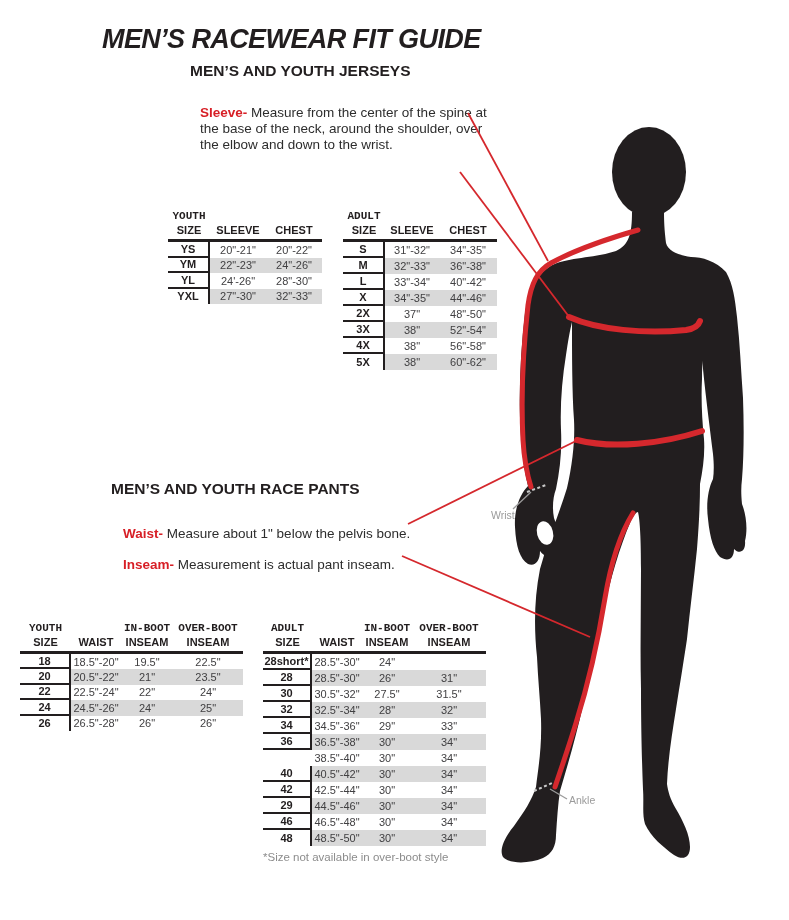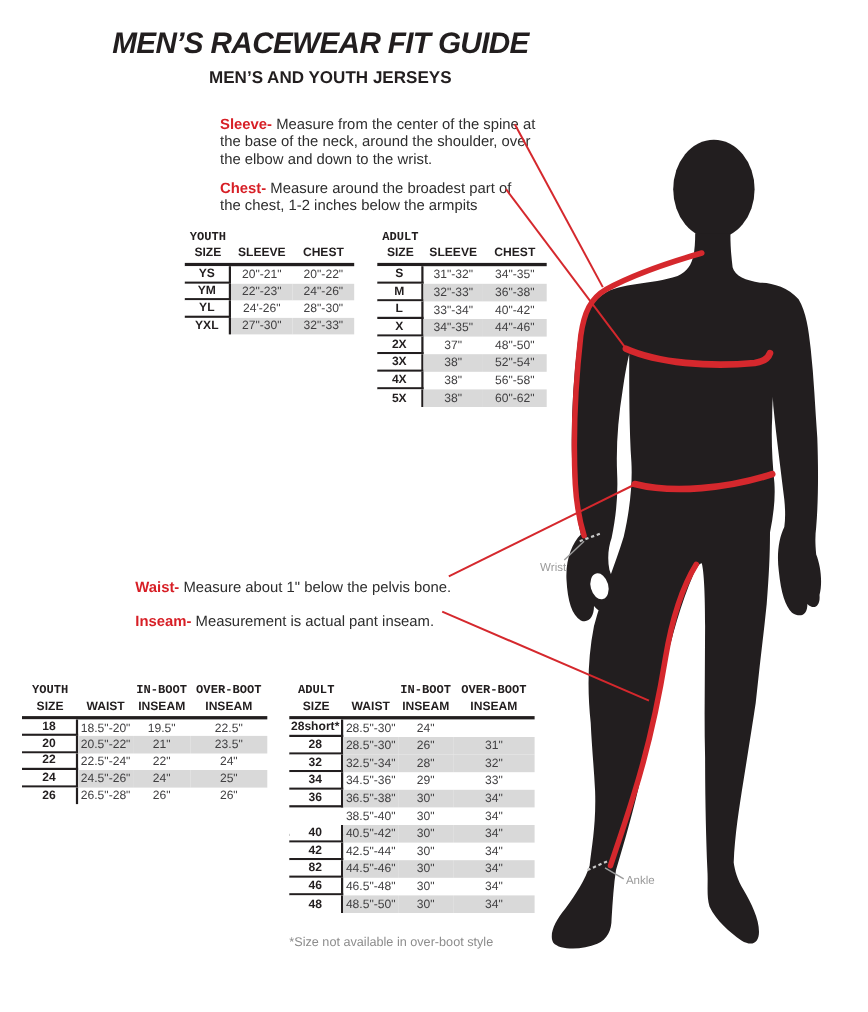--- a/index.html
+++ b/index.html
@@ -46,23 +46,20 @@
 <div class="canvas">
 
   <h1 class="abs page-title" style="left:102px;top:24px;margin:0;">MEN’S RACEWEAR FIT GUIDE</h1>
 
   <div class="abs section-h" style="left:190px;top:62px;">MEN’S AND YOUTH JERSEYS</div>
 
   <p class="abs mp" style="left:188px;top:93px;width:292px;">
     <span class="red-label">Sleeve-</span><span> Measure from the center of the spine at the base of the neck, around the shoulder, over the elbow and down to the wrist.</span>
   </p>
 
-  <p class="abs mp" style="left:188px;top:151px;width:282px;">
-    <span class="red-label">Chest-</span><span> Measure around the broadest part of the chest, 1-2 inches below the armpits</span>
-  </p>
 
   <div class="size-table" style="left:168px;top:209px;--rh:15.5px;">
       <div class="t-head">
         <div class="t-col" style="width: 42px;">
           <span class="t-top">YOUTH</span>
           <span class="t-bot">SIZE</span>
         </div>
         <div class="t-col" style="width: 56px;">
           <span class="t-top"></span>
           <span class="t-bot">SLEEVE</span>
@@ -144,20 +141,21 @@
         <div class="t-cell" style="width: 54px;">38"</div>
         <div class="t-cell" style="width: 58px;">56"-58"</div>
       </div>
       <div class="t-row shade">
         <div class="t-cell size" style="width: 42px;">5X</div>
         <div class="t-cell" style="width: 54px;">38"</div>
         <div class="t-cell" style="width: 58px;">60"-62"</div>
       </div>
     </div>
 
+  <div class="abs section-h" style="left:111px;top:480px;">MEN’S AND YOUTH RACE PANTS</div>
 
   <p class="abs mp nowrap" style="left:111px;top:514px;">
     <span class="red-label">Waist-</span><span> Measure about 1" below the pelvis bone.</span>
   </p>
 
   <p class="abs mp nowrap" style="left:111px;top:545px;">
     <span class="red-label">Inseam-</span><span> Measurement is actual pant inseam.</span>
   </p>
 
   <div class="size-table" style="left:20px;top:621px;--rh:15.4px;">
@@ -235,20 +233,26 @@
         <div class="t-cell" style="width: 50px;">28.5"-30"</div>
         <div class="t-cell" style="width: 50px;">24"</div>
         <div class="t-cell" style="width: 74px;"></div>
       </div>
       <div class="t-row shade">
         <div class="t-cell size" style="width: 49px;">28</div>
         <div class="t-cell" style="width: 50px;">28.5"-30"</div>
         <div class="t-cell" style="width: 50px;">26"</div>
         <div class="t-cell" style="width: 74px;">31"</div>
       </div>
+      <div class="t-row">
+        <div class="t-cell size" style="width: 49px;">30</div>
+        <div class="t-cell" style="width: 50px;">30.5"-32"</div>
+        <div class="t-cell" style="width: 50px;">27.5"</div>
+        <div class="t-cell" style="width: 74px;">31.5"</div>
+      </div>
       <div class="t-row shade">
         <div class="t-cell size" style="width: 49px;">32</div>
         <div class="t-cell" style="width: 50px;">32.5"-34"</div>
         <div class="t-cell" style="width: 50px;">28"</div>
         <div class="t-cell" style="width: 74px;">32"</div>
       </div>
       <div class="t-row">
         <div class="t-cell size" style="width: 49px;">34</div>
         <div class="t-cell" style="width: 50px;">34.5"-36"</div>
         <div class="t-cell" style="width: 50px;">29"</div>
@@ -272,21 +276,21 @@
         <div class="t-cell" style="width: 50px;">30"</div>
         <div class="t-cell" style="width: 74px;">34"</div>
       </div>
       <div class="t-row">
         <div class="t-cell size" style="width: 49px;">42</div>
         <div class="t-cell" style="width: 50px;">42.5"-44"</div>
         <div class="t-cell" style="width: 50px;">30"</div>
         <div class="t-cell" style="width: 74px;">34"</div>
       </div>
       <div class="t-row shade">
-        <div class="t-cell size" style="width: 49px;">82</div>
+        <div class="t-cell size" style="width: 49px;">29</div>
         <div class="t-cell" style="width: 50px;">44.5"-46"</div>
         <div class="t-cell" style="width: 50px;">30"</div>
         <div class="t-cell" style="width: 74px;">34"</div>
       </div>
       <div class="t-row">
         <div class="t-cell size" style="width: 49px;">46</div>
         <div class="t-cell" style="width: 50px;">46.5"-48"</div>
         <div class="t-cell" style="width: 50px;">30"</div>
         <div class="t-cell" style="width: 74px;">34"</div>
       </div>

